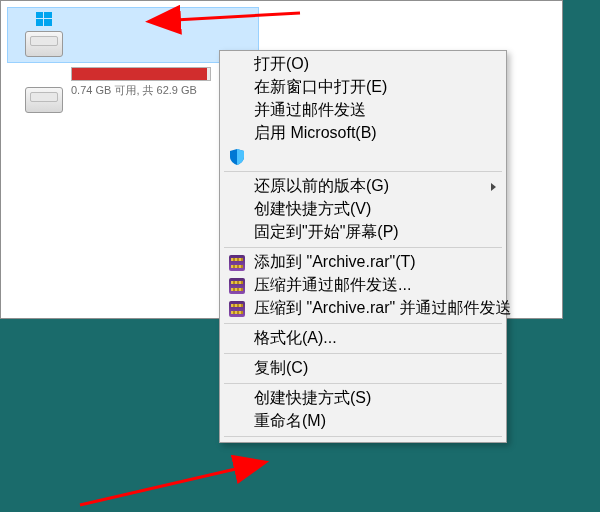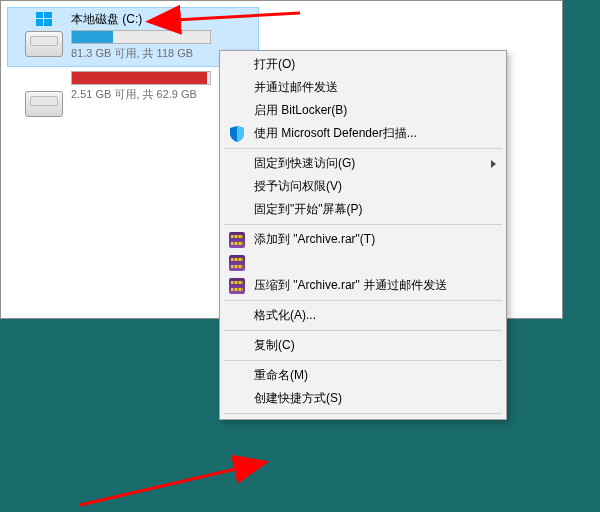--- a/index.html
+++ b/index.html
@@ -64,21 +64,21 @@
   .drive-stat { font-size:11px; color:#6d6d6d; padding-top:2px; }
 
   .ctx {
     position:absolute;
     left: 219px; top: 50px;
     width: 288px;
     background:#f2f2f2;
     border:1px solid #a0a0a0;
     box-shadow: 3px 3px 6px rgba(0,0,0,.25);
     padding: 2px;
-    font-size: 12px;
+    font-size: 16px;
     color:#000;
   }
   .ctx-item {
     display:flex; align-items:center;
     height: 23px;
     padding: 0 18px 0 32px;
     position:relative;
     white-space:nowrap;
   }
   .ctx-sep { height:1px; background:#d0d0d0; margin:3px 2px; }
@@ -123,106 +123,102 @@
   <div class="drive-row selected">
     <div class="win-icon-wrap">
       <svg class="win-logo" viewBox="0 0 16 16">
         <rect x="0" y="1" width="7" height="6" fill="#00a4ef"></rect>
         <rect x="8" y="1" width="8" height="6" fill="#00a4ef"></rect>
         <rect x="0" y="8" width="7" height="7" fill="#00a4ef"></rect>
         <rect x="8" y="8" width="8" height="7" fill="#00a4ef"></rect>
       </svg>
       <div class="drive-icon"></div>
     </div>
-    <div class="drive-info">
-      <div class="drive-name">本地磁盘 (C:)</div>
-      <div class="bar bar-blue">
-          <div class="bar-fill"></div>
-        </div>
-      <div class="drive-stat">81.3 GB 可用, 共 118 GB</div>
-    </div>
   </div>
 
   <div class="drive-row">
     <div class="win-icon-wrap">
       <div style="height:18px"></div>
       <div class="drive-icon"></div>
     </div>
     <div class="drive-info">
       <div class="bar bar-red">
           <div class="bar-fill"></div>
         </div>
-      <div class="drive-stat">2.51 GB 可用, 共 62.9 GB</div>
+      <div class="drive-stat">0.74 GB 可用, 共 62.9 GB</div>
     </div>
   </div>
 
 </div>
 
 <div class="ctx">
   <div class="ctx-item">
       <span>打开(O)</span>
     </div>
   <div class="ctx-item">
+      <span>在新窗口中打开(E)</span>
+    </div>
+  <div class="ctx-item">
       <span>并通过邮件发送</span>
     </div>
   <div class="ctx-item">
-      <span>启用 BitLocker(B)</span>
+      <span>启用 Microsoft(B)</span>
     </div>
   <div class="ctx-item">
     <span class="ctx-icon">
       <svg class="shield" viewBox="0 0 14 16">
           <path d="M7 0 L14 2 V8 C14 12 10 15 7 16 C4 15 0 12 0 8 V2 Z" fill="#0078d4"></path>
           <path d="M7 0 L14 2 V8 C14 12 10 15 7 16 V0 Z" fill="#4cc2ff"></path>
         </svg>
     </span>
-    <span>使用 Microsoft Defender扫描...</span>
-  </div>
-  <div class="ctx-sep"></div>
-  <div class="ctx-item">
-    <span>固定到快速访问(G)</span>
+  </div>
+  <div class="ctx-sep"></div>
+  <div class="ctx-item">
+    <span>还原以前的版本(G)</span>
     <span class="arrow-right"></span>
   </div>
   <div class="ctx-item">
-      <span>授予访问权限(V)</span>
+      <span>创建快捷方式(V)</span>
     </div>
   <div class="ctx-item">
       <span>固定到"开始"屏幕(P)</span>
     </div>
   <div class="ctx-sep"></div>
   <div class="ctx-item">
     <span class="ctx-icon">
         <div class="rar-icon"></div>
       </span>
     <span>添加到 "Archive.rar"(T)</span>
   </div>
   <div class="ctx-item">
     <span class="ctx-icon">
         <div class="rar-icon"></div>
       </span>
+    <span>压缩并通过邮件发送...</span>
   </div>
   <div class="ctx-item">
     <span class="ctx-icon">
         <div class="rar-icon"></div>
       </span>
     <span>压缩到 "Archive.rar" 并通过邮件发送</span>
   </div>
   <div class="ctx-sep"></div>
   <div class="ctx-item">
       <span>格式化(A)...</span>
     </div>
   <div class="ctx-sep"></div>
   <div class="ctx-item">
       <span>复制(C)</span>
     </div>
   <div class="ctx-sep"></div>
   <div class="ctx-item">
+      <span>创建快捷方式(S)</span>
+    </div>
+  <div class="ctx-item">
       <span>重命名(M)</span>
-    </div>
-  <div class="ctx-item">
-      <span>创建快捷方式(S)</span>
     </div>
   <div class="ctx-sep"></div>
 </div>
 
 <svg class="anno">
   <defs>
     <marker id="ah" markerWidth="12" markerHeight="10" refX="2" refY="5" orient="auto">
       <path d="M0,0 L12,5 L0,10 Z" fill="#ff0000"></path>
     </marker>
   </defs>

